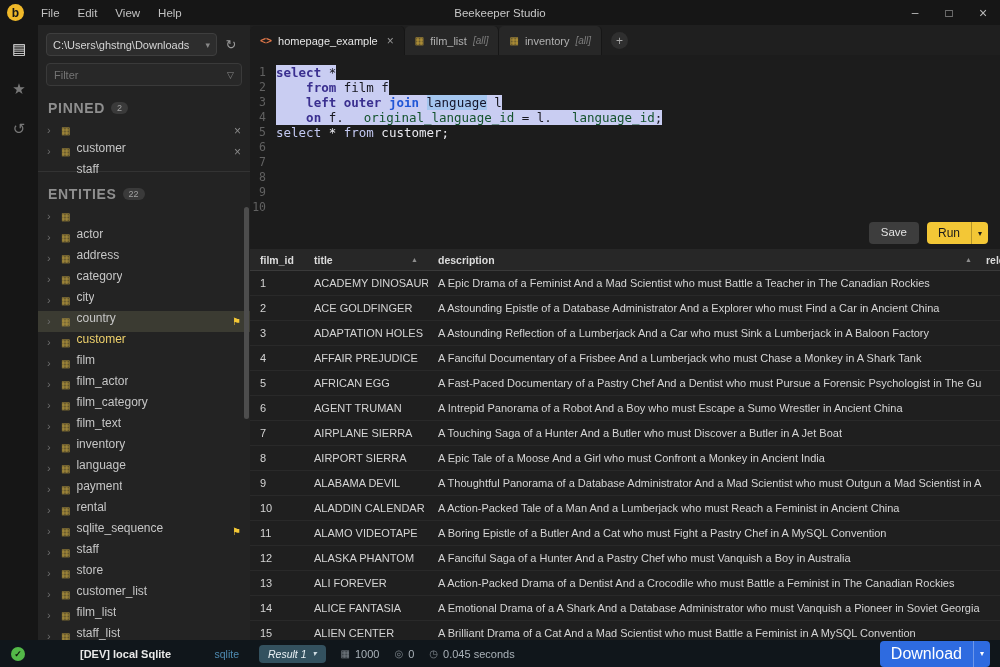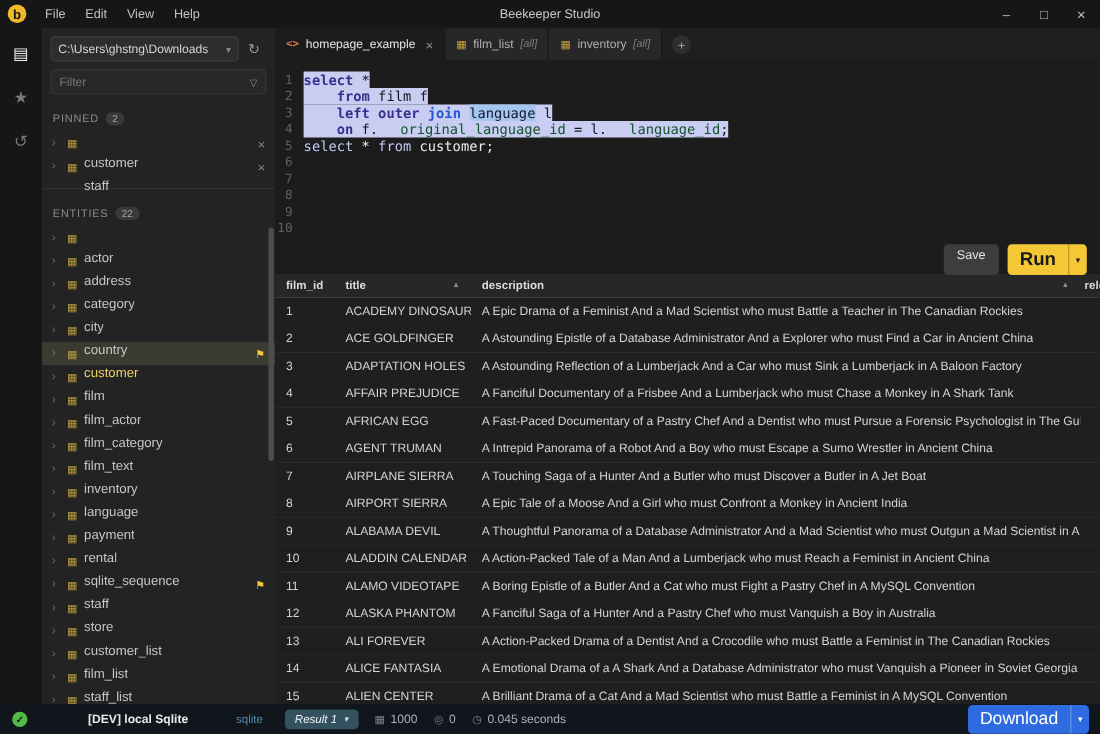--- a/index.html
+++ b/index.html
@@ -23,21 +23,21 @@
 .sidebar{position:absolute;left:38px;top:25px;width:212px;height:615px;background:#232323;overflow:hidden;}
 .connrow{display:flex;gap:3px;margin:8px 8px 7px 8px;align-items:center;}
 .connsel{flex:1;height:23px;background:#2d2d2d;border:1px solid #3e3e3e;border-radius:4px;display:flex;align-items:center;padding:0 6px;font-size:11px;color:#d5d5d5;white-space:nowrap;overflow:hidden;}
 .connsel .ctext{overflow:hidden;white-space:nowrap;}
 .connsel .caret{margin-left:auto;color:#888;font-size:9px;padding-left:4px;}
 .refreshbtn{width:22px;height:23px;display:flex;align-items:center;justify-content:center;color:#9a9a9a;font-size:13px;}
 .filterrow{margin:0 8px;height:23px;background:#282828;border:1px solid #3a3a3a;border-radius:4px;display:flex;align-items:center;padding:0 7px;}
 .filterrow input{flex:1;background:none;border:none;outline:none;color:#ccc;font-size:11px;font-family:"Liberation Sans",sans-serif;}
 .funnel{color:#8a8a8a;font-size:9px;}
 .secthead{display:flex;align-items:center;gap:6px;padding:0 10px;margin-top:13px;height:18px;}
-.slabel{font-size:10px;font-weight:normal;letter-spacing:.7px;color:#8f8f8f;}
+.slabel{font-size:14px;font-weight:bold;letter-spacing:.7px;color:#8f8f8f;}
 .badge{background:#3a3a3a;color:#a2a2a2;font-size:9px;border-radius:8px;padding:1px 6px;}
 .itemlist{margin-top:3px;}
 .item{display:flex;align-items:center;height:21px;padding:0 9px;gap:6px;font-size:12px;color:#c6c6c6;}
 .item .chev{color:#6e6e6e;font-size:11px;width:8px;flex:none;line-height:1;}
 .item .ticon{color:#b99b3e;font-size:10px;flex:none;}
 .item .lbl{white-space:nowrap;overflow:hidden;margin-top:35px;}
 .item .close{margin-left:auto;color:#8a8a8a;font-size:12px;}
 .item .pin{margin-left:auto;color:#f3c736;font-size:10px;}
 .item.sel{background:#3b3b32;}
 .item.sel .lbl{color:#edd06b;}
@@ -66,21 +66,21 @@
 .tok-kwb{color:#2257d6;font-weight:bold;}
 .tok-hl{background:#a5c6ef;color:#15152a;}
 .tok-field{color:#14532d;margin-left:20px;}
 .tok-kwl{color:#c3c9f2;}
 .tok-txl{color:#e9e9ef;}
 
 
 .actions{position:absolute;right:12px;top:197px;display:flex;gap:8px;z-index:3;}
 .btn-save{background:#3d3d3d;color:#e3e3e3;font-size:11.5px;border-radius:4px;padding:4px 12px;}
 .btn-run{display:flex;background:#f3c736;border-radius:4px;overflow:hidden;}
-.btn-run .rlabel{color:#1b1b1b;font-weight:bold;font-size:17px;padding:4px 11px;}
+.btn-run .rlabel{color:#1b1b1b;font-weight:normal;font-size:12px;padding:4px 11px;}
 .btn-run .rcaret{border-left:1px solid rgba(0,0,0,.25);color:#1b1b1b;padding:0 6px;font-size:8px;display:flex;align-items:center;}
 
 
 .grid{position:absolute;left:0;top:224px;width:750px;height:391px;overflow:hidden;background:#1f1f1f;}
 .ghead{display:flex;height:22px;background:#272727;border-bottom:1px solid #3a3a3a;font-size:10.5px;font-weight:bold;color:#dcdcdc;align-items:center;}
 .gcell{padding:0 10px;flex:none;display:flex;align-items:center;overflow:hidden;white-space:nowrap;}
 .c0{width:54px;}
 .c1{width:124px;}
 .c2{width:554px;}
 .c3{width:18px;padding:0 0 0 4px;}

